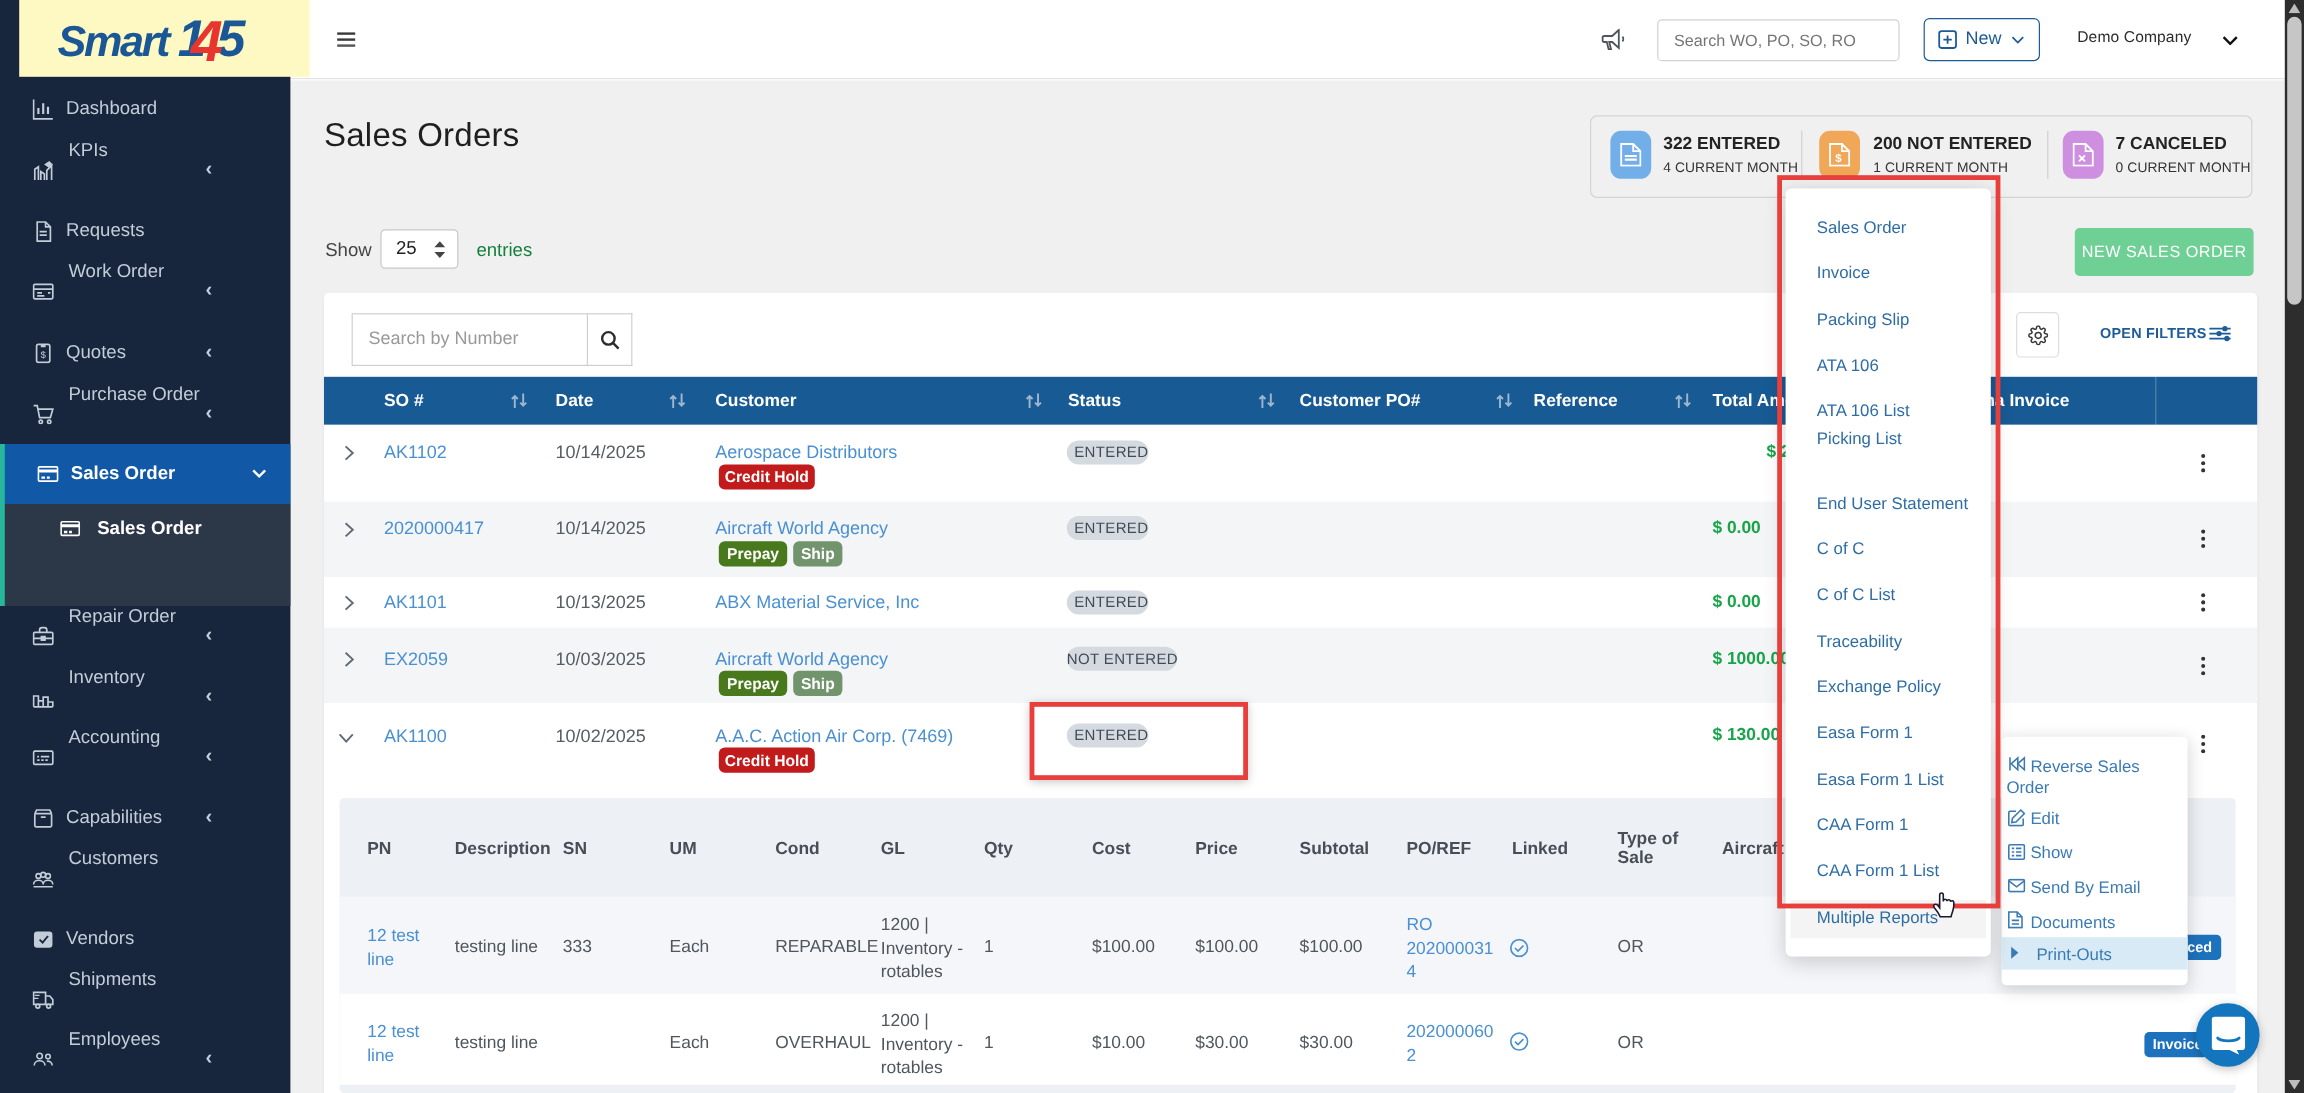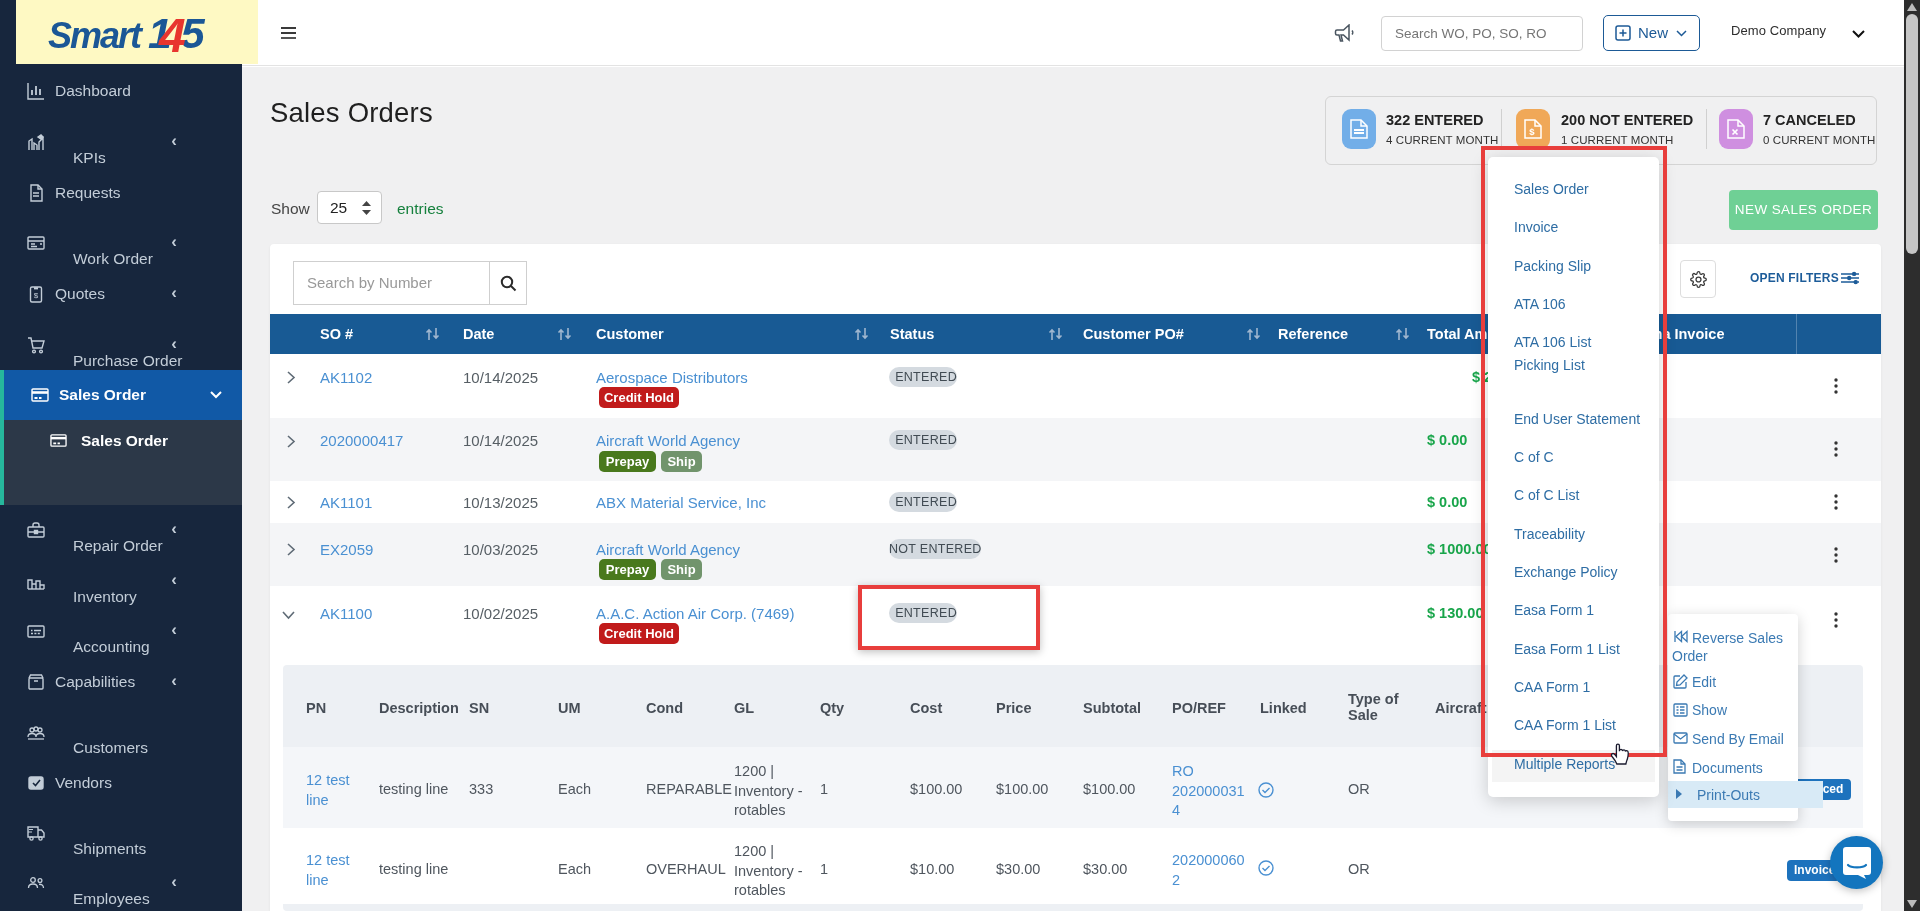--- a/index.html
+++ b/index.html
@@ -6,21 +6,21 @@
 html,body { width:1920px; height:911px; overflow:hidden; font-family:"Liberation Sans", sans-serif; background:#fff; }
 .abs { position:absolute; }
 #page { position:relative; width:1920px; height:911px; }
 
 
 #sidebar { left:0; top:0; width:242px; height:911px; background:#17263d; z-index:5; }
 #logobox { left:16px; top:0; width:242px; height:64px; background:#fef9c3; z-index:6; }
 .navitem { position:absolute; left:0; width:201px; height:50px; color:#c3cdd8; font-size:15.5px; }
 .navitem .ic { position:absolute; left:27px; top:16px; width:18px; height:18px; }
 .navitem .lb { position:absolute; left:55px; top:16px; }
-.navitem .lb2 { position:absolute; left:57px; top:32px;margin-left:16px; }
+.navitem .lb2 { position:absolute; left:57px; top:0; }
 .navitem .chev { position:absolute; right:24px; top:14px; font-size:17px; font-weight:bold; }
 #active-item { left:0; top:370px; width:242px; height:50px; background:#1159a6; border-left:4px solid #26b79c; }
 #active-item .ic { position:absolute; left:27px; top:16px; width:18px; height:18px; }
 #active-item .lb { position:absolute; left:55px; top:16px; color:#fff; font-weight:bold; font-size:15.5px; }
 #submenu { left:0; top:420px; width:242px; height:85px; background:#2c3848; border-left:4px solid #26b79c; }
 .subitem { position:absolute; left:0; width:242px; height:42px; color:#aab6c2; font-size:15.5px; }
 .subitem .ic { position:absolute; left:46px; top:12px; width:17px; height:17px; }
 .subitem .lb { position:absolute; left:77px; top:12px; }
 .subitem.on { color:#fff; font-weight:bold; }
 
@@ -80,21 +80,21 @@
 .xrow2 { left:283px; top:828px; width:1580px; height:76px; background:#fff; }
 .xc { position:absolute; font-size:14.5px; color:#4f565e; }
 .cell.lnk, .xc.lnk { color:#4a90d2; }
 
 
 #redrect1 { left:858px; top:585px; width:182px; height:65px; border:4px solid #e83e3c; box-shadow:0 2px 8px rgba(0,0,0,0.25); z-index:10; }
 #printdd { left:1488px; top:157px; width:171px; height:640px; background:#fff; border-radius:5px; box-shadow:0 4px 18px rgba(0,0,0,0.18); z-index:20; }
 .pd-item { position:absolute; left:26px; font-size:14px; color:#2e6da4; white-space:nowrap; }
 #pd-hover { position:absolute; left:4px; top:593px; width:163px; height:32px; background:#f4f4f4; }
 #redrect2 { left:1481px; top:146px; width:186px; height:611px; border:4px solid #e83e3c; z-index:21; }
-#ctxmenu { left:1668px; top:614px; width:130px; height:207px; background:#fff; border-radius:4px; box-shadow:0 3px 14px rgba(0,0,0,0.18); z-index:15; }
+#ctxmenu { left:1668px; top:614px; width:155px; height:207px; background:#fff; border-radius:4px; box-shadow:0 3px 14px rgba(0,0,0,0.18); z-index:15; }
 .cm-item { position:absolute; font-size:14px; color:#3b7ab3; }
 #cm-hl { position:absolute; left:0; top:167px; width:155px; height:27px; background:#d8eaf6; }
 .invbadge { position:absolute; height:21px; background:#1d72bd; border-radius:4px; color:#fff; font-size:12px; font-weight:bold; line-height:21px; overflow:hidden; white-space:nowrap; z-index:8; }
 #chatbub { left:1830px; top:836px; width:53px; height:53px; border-radius:50%; background:#1375be; z-index:30; box-shadow:0 2px 8px rgba(0,0,0,0.25); }
 #cursor { left:1608px; top:739px; width:23px; height:27px; z-index:40; }
 </style>
 </head>
 <body>
 <div id="page">
 

